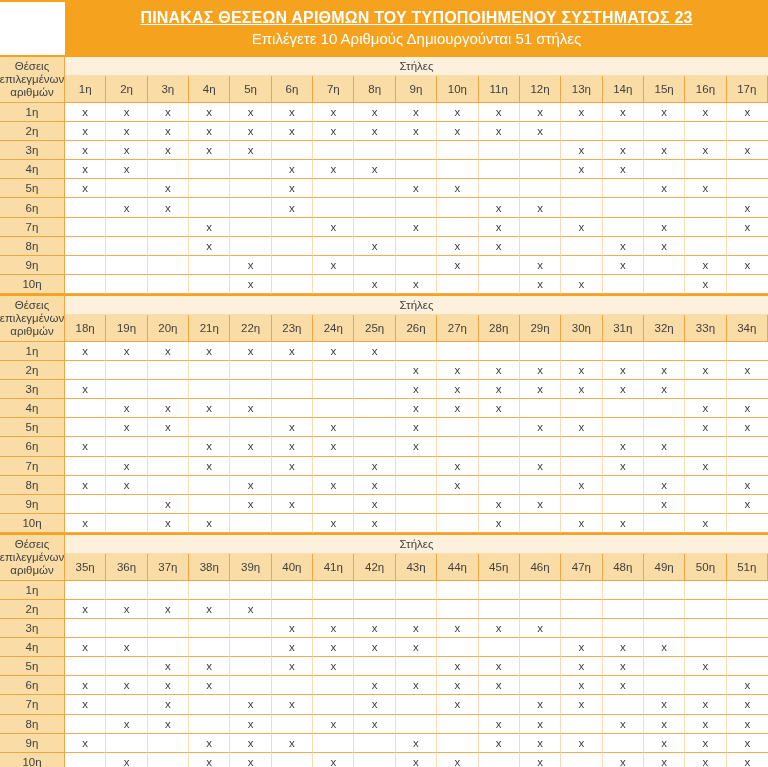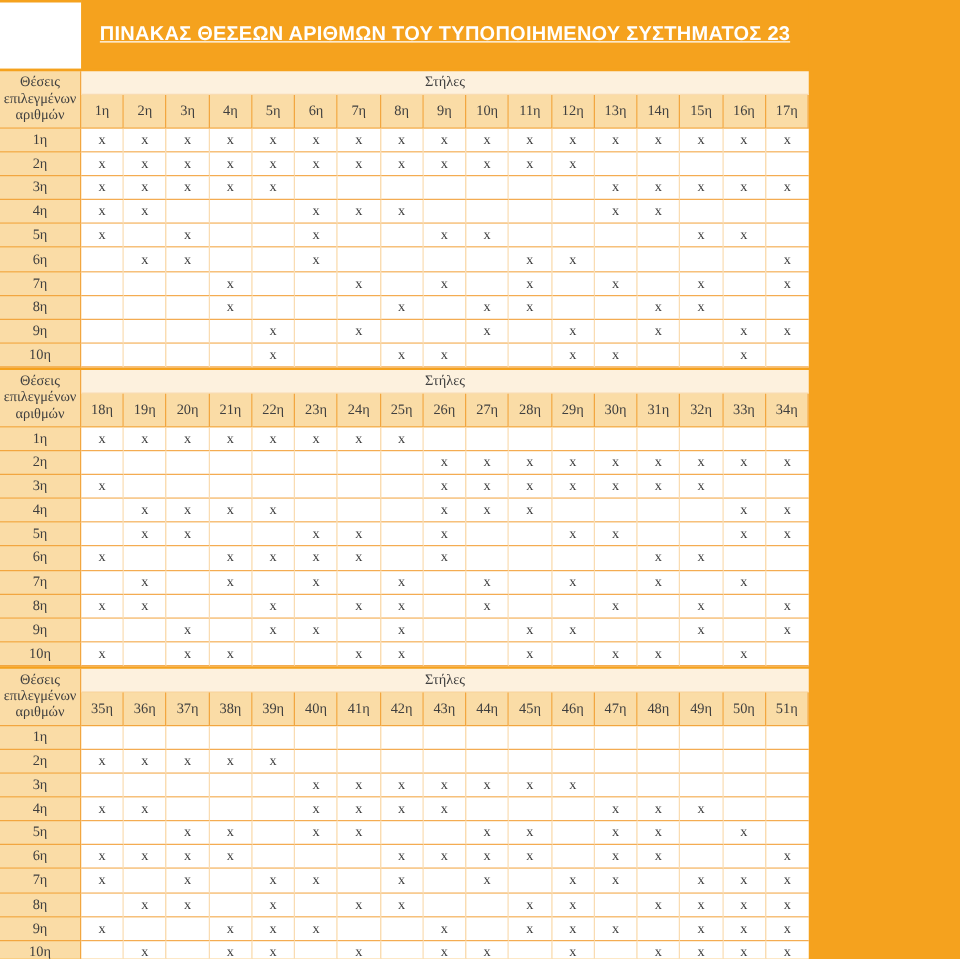--- a/index.html
+++ b/index.html
@@ -14,21 +14,21 @@
     --cell-bg:#FFFFFF;
     --title-text:#FFFFFF;
   }
   html,body{margin:0;padding:0;}
   body{
     width:768px;height:767px;
     background:var(--orange);
     font-family:"Liberation Sans", sans-serif;
     overflow:hidden;
   }
-  .page{width:647px;height:767px;display:flex;flex-direction:column;}
+  .page{width:768px;height:767px;display:flex;flex-direction:column;}
   
   .top{display:flex;height:55px;flex:0 0 55px;}
   .corner{
     width:65px;flex:0 0 65px;background:#FFFFFF;
     border-top:2px solid var(--orange);
     box-sizing:border-box;
   }
   .titlebox{
     flex:1;background:var(--orange);color:var(--title-text);
     display:flex;flex-direction:column;align-items:center;justify-content:center;
@@ -36,21 +36,20 @@
   }
   .title{font-size:16px;font-weight:bold;text-decoration:underline;letter-spacing:.2px;}
   .subtitle{font-size:15px;}
   
   .section{
     display:grid;
     grid-template-columns:65px repeat(17, 1fr);
     grid-template-rows:19px 27px repeat(10, 19.1px);
     border-top:2px solid var(--orange);
     box-sizing:border-box;
-    font-family:Liberation Serif, serif;
   }
   .section > div{
     box-sizing:border-box;
     display:flex;align-items:center;justify-content:center;
     font-size:11.5px;color:var(--text-dark);
   }
   .left-head{
     grid-row:1 / span 2;grid-column:1;
     background:var(--peach);
     font-size:10.5px;line-height:1.15;
@@ -87,20 +86,21 @@
   .cell.last{border-right:none;}
 </style>
 </head>
 <body>
 
 <div class="page">
   <div class="top">
     <div class="corner"></div>
     <div class="titlebox">
       <div class="title">ΠΙΝΑΚΑΣ ΘΕΣΕΩΝ ΑΡΙΘΜΩΝ ΤΟΥ ΤΥΠΟΠΟΙΗΜΕΝΟΥ ΣΥΣΤΗΜΑΤΟΣ 23</div>
+      <div class="subtitle">Επιλέγετε 10 Αριθμούς Δημιουργούνται 51 στήλες</div>
     </div>
   </div>
   <div id="sections">
       <div class="section">
         <div class="left-head">Θέσεις
 επιλεγμένων
 αριθμών</div>
         <div class="band">Στήλες</div>
         <div class="col-head">1η</div>
         <div class="col-head">2η</div>

